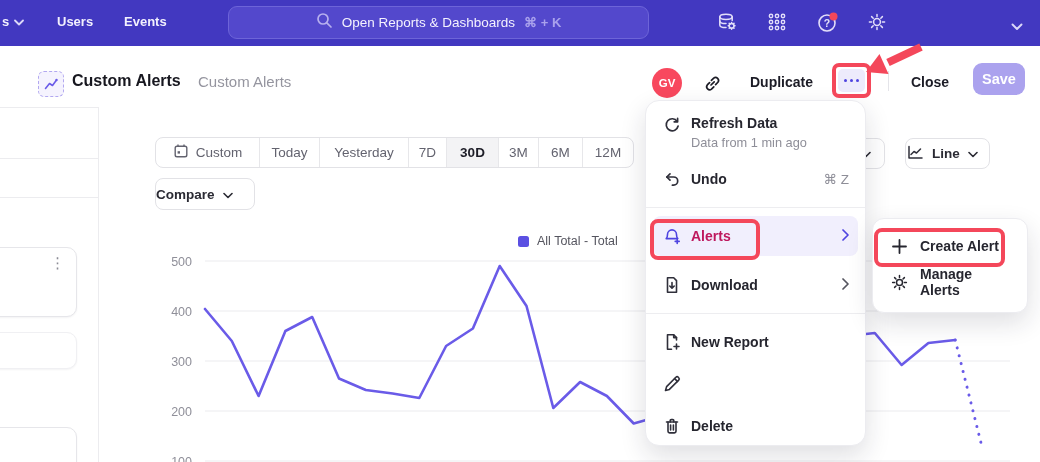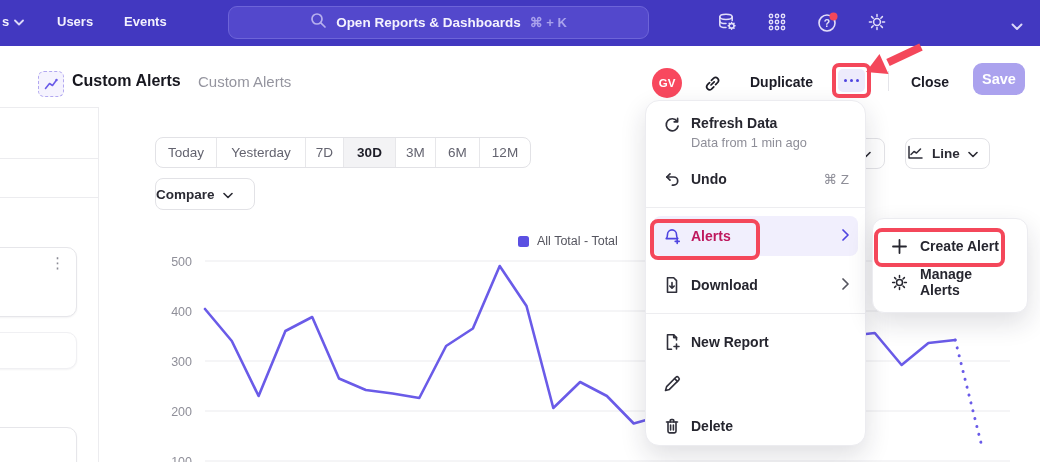--- a/index.html
+++ b/index.html
@@ -11,21 +11,21 @@
   }
   .abs { position:absolute; }
 
   
   .topnav { position:absolute; left:0; top:0; width:1040px; height:46px; background:#4238c0; color:#fff; }
   .nav-link { position:absolute; top:14px; font-size:13px; font-weight:600; color:#f2f0fd; }
   .nav-chevron { display:inline-block; margin-left:5px; }
   .searchbox { position:absolute; left:228px; top:6px; width:421px; height:33px;
     background:#5348cc; border:1px solid #6d64d8; border-radius:9px;
     display:flex; align-items:center; justify-content:center; gap:9px; }
-  .searchbox .ph { font-size:13.5px; font-weight:700; color:#f4f2fe; }
+  .searchbox .ph { font-size:13.5px; font-weight:400; color:#f4f2fe; }
   .searchbox .kbd { font-size:13px; color:#a9a1ec; font-weight:600; }
   .nav-iconbtn { position:absolute; top:11px; width:22px; height:22px; }
   .project { position:absolute; left:908px; top:6px; line-height:1; }
   .project .pname { font-size:13px; font-weight:700; color:#ffffff; }
   .project .pscope { font-size:11.5px; font-weight:600; color:#c9c3f3; margin-top:5px; }
 
   
   .report-icon { position:absolute; left:38px; top:71px; width:26px; height:26px; border-radius:6px;
     background:#f5f3fe; border:1px dashed #b2a8f0; display:flex; align-items:center; justify-content:center; }
   .page-title { position:absolute; left:72px; top:72px; font-size:16px; font-weight:700; color:#17171f; }
@@ -194,20 +194,29 @@
   <div class="sb-hline" style="top:158px;"></div>
   <div class="sb-hline" style="top:197px;"></div>
   <div class="sb-vline"></div>
   <div class="sb-card" style="top:247px; height:70px;"></div>
   <span class="kebab">⋮</span>
   <div class="sb-card" style="top:332px; height:37px; border-color:#f0f0f3;"></div>
   <div class="sb-card" style="top:427px; height:60px;"></div>
 </div>
 
 <div class="seg-ctrl">
+  <div class="seg" style="width:103px;">
+    <span><svg width="16" height="16" viewBox="0 0 16 16" fill="none" stroke="#63636f" stroke-width="1.4">
+          <rect x="2.2" y="3.2" width="11.6" height="10.6" rx="1.8"></rect>
+          <line x1="5" y1="1.4" x2="5" y2="3.2"></line>
+          <line x1="11" y1="1.4" x2="11" y2="3.2"></line>
+          <rect x="4.6" y="8.2" width="2.4" height="2.4" fill="#63636f" stroke="none"></rect>
+        </svg></span>
+    <span>Custom</span>
+  </div>
   <div class="seg" style="width:60px;">Today</div>
   <div class="seg" style="width:89px;">Yesterday</div>
   <div class="seg" style="width:38px;">7D</div>
   <div class="seg selected" style="width:52px;">30D</div>
   <div class="seg" style="width:40px;">3M</div>
   <div class="seg" style="width:44px;">6M</div>
   <div class="seg" style="width:51px;">12M</div>
 </div>
 
 <div class="pill-btn" style="left:155px; top:178px; width:100px; height:32px;">

